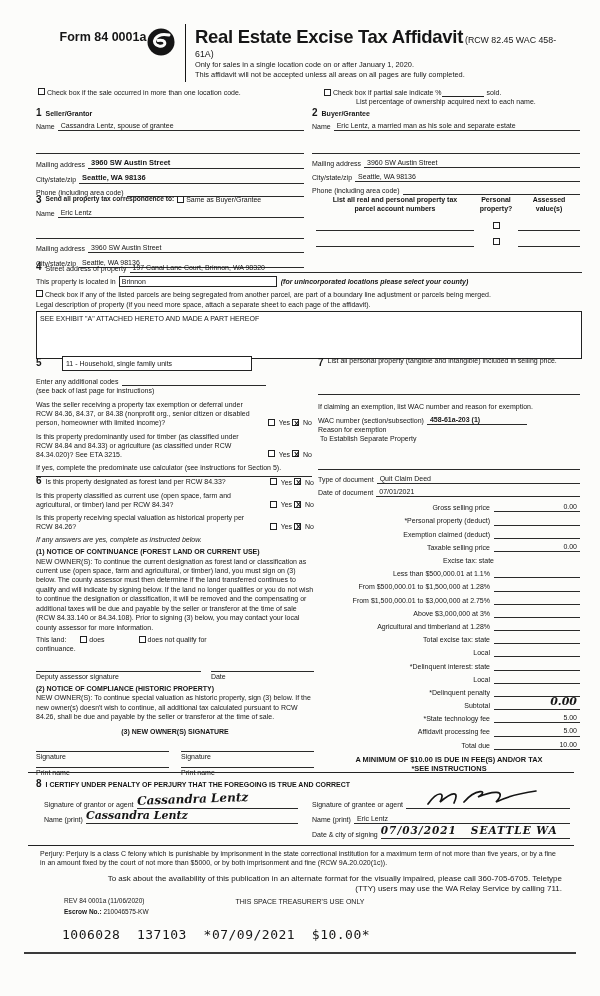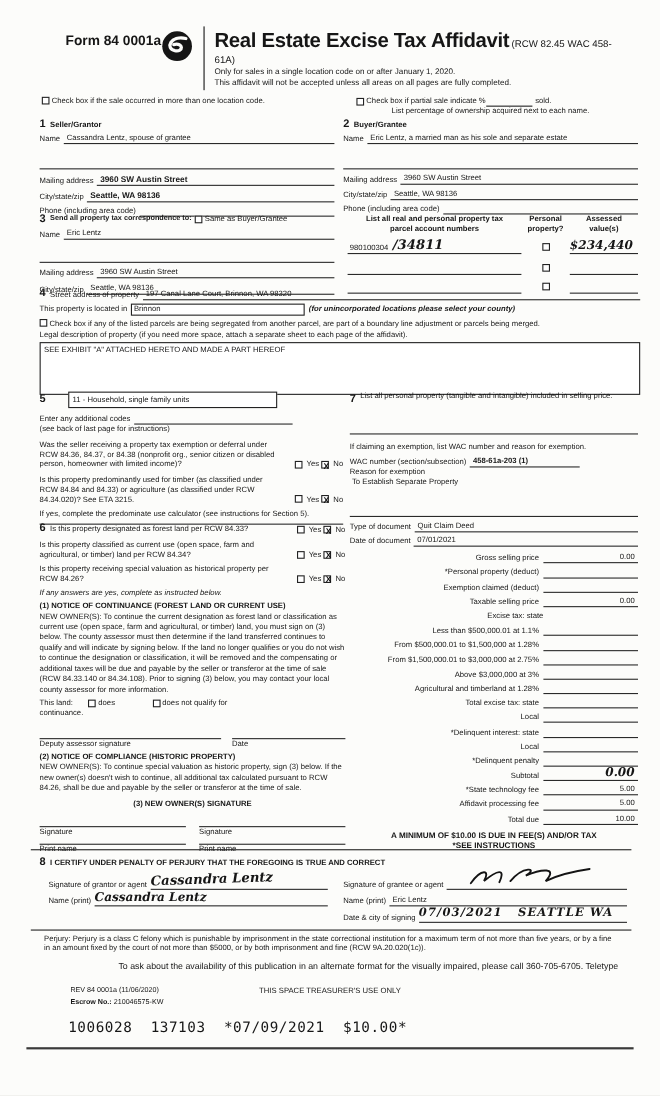--- a/index.html
+++ b/index.html
@@ -148,30 +148,20 @@
         </div>
       <div style="width:44px;">
           <div>Personal</div>
           <div>property?</div>
         </div>
       <div style="flex:1;">
           <div>Assessed</div>
           <div>value(s)</div>
         </div>
     </div>
-    <div style="display:flex; align-items:flex-end; margin-top:2px;">
-      <div class="fill" style="width:158px; flex:none; display:flex; align-items:flex-end;">
-        <span style="padding-left:2px;">980100304</span>
-        <span class="hand" style="font-size:12px; margin:0 0 -1px 4px;">/34811</span>
-      </div>
-      <div style="width:44px; text-align:center; flex:none;"><span class="cb" style="margin:0;"></span></div>
-      <div class="fill">
-          <span class="hand" style="font-size:11px; display:block; margin-bottom:-1px;">$234,440</span>
-        </div>
-    </div>
     <div style="display:flex; align-items:flex-end; margin-top:9px;">
       <div class="fill" style="width:158px; flex:none;"></div>
       <div style="width:44px; text-align:center; flex:none;"><span class="cb" style="margin:0;"></span></div>
       <div class="fill"></div>
     </div>
     <div style="display:flex; align-items:flex-end; margin-top:7px;">
       <div class="fill" style="width:158px; flex:none;"></div>
       <div style="width:44px; text-align:center; flex:none;"><span class="cb" style="margin:0;"></span></div>
       <div class="fill"></div>
     </div>
@@ -421,20 +411,21 @@
           <span class="lbl">Date &amp; city of signing</span>
           <span class="fill"><span class="hand" style="font-size:10.5px; letter-spacing:1px; white-space:pre;">07/03/2021   SEATTLE WA</span></span>
         </div>
       </div>
     </div>
   </div>
 
   <div class="abs" style="top:849px; left:40px; width:522px; text-indent:0;">Perjury: Perjury is a class C felony which is punishable by imprisonment in the state correctional institution for a maximum term of not more than five years, or by a fine in an amount fixed by the court of not more than $5000, or by both imprisonment and fine (RCW 9A.20.020(1c)).</div>
   <div class="abs" style="top:874px; left:40px; width:522px; text-align:right; font-size:8px;">
     <div>To ask about the availability of this publication in an alternate format for the visually impaired, please call 360-705-6705. Teletype</div>
+    <div>(TTY) users may use the WA Relay Service by calling 711.</div>
   </div>
   <div class="abs" style="top:897px; left:64px; font-size:6.5px;">REV 84 0001a (11/06/2020)</div>
   <div class="abs" style="top:897px; left:0; right:0; text-align:center; font-size:7px;">THIS SPACE TREASURER'S USE ONLY</div>
   <div class="abs" style="top:908px; left:64px; font-size:6.5px;">
     <span class="b">Escrow No.:</span>
     <span>210046575-KW</span>
   </div>
   <div class="abs" style="top:927px; left:62px; font-family:'DejaVu Sans Mono', monospace; font-size:13px; letter-spacing:0.5px; white-space:pre;">1006028  137103  *07/09/2021  $10.00*</div>
   <div class="abs" style="top:952px; left:24px; width:552px; border-top:2px solid #3a3a3a;"></div>
 

